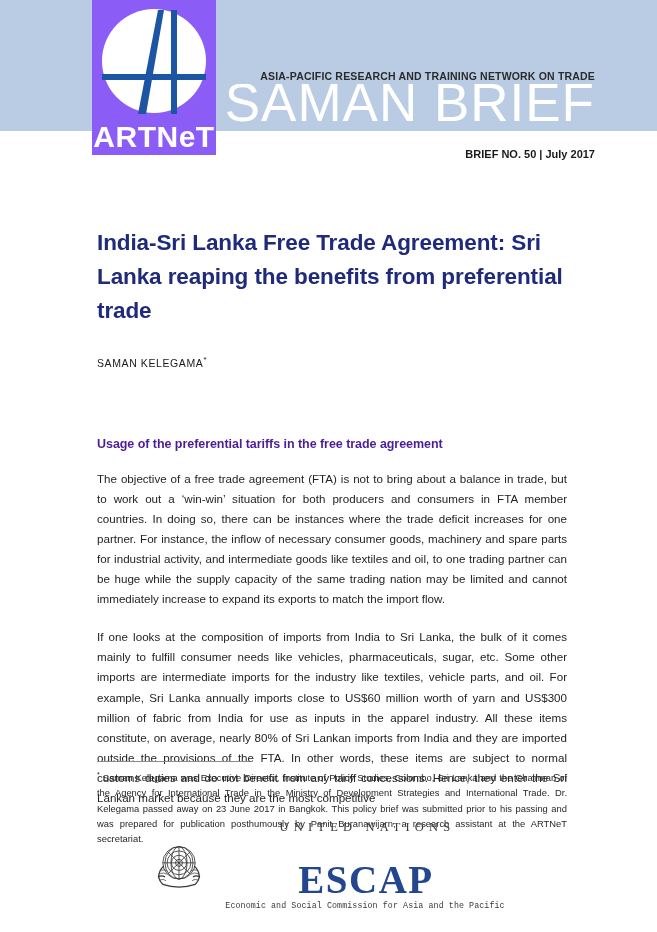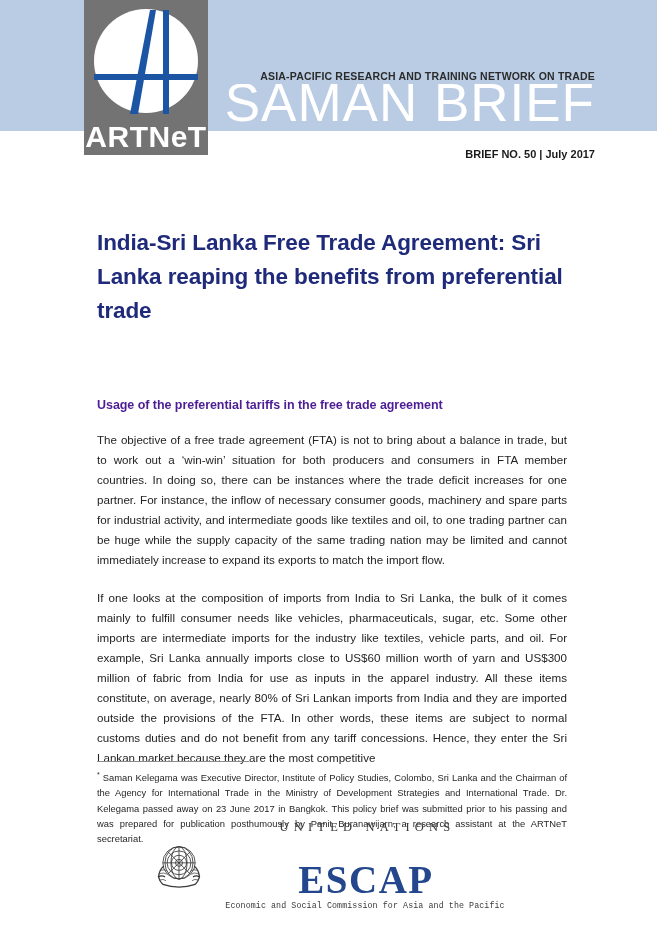--- a/index.html
+++ b/index.html
@@ -25,25 +25,25 @@
   .banner-bg {
     position: absolute;
     left: 0;
     top: 0;
     width: 657px;
     height: 131px;
     background: #b9cce4;
   }
   .logo-square {
     position: absolute;
-    left: 84px;
+    left: 92px;
     top: 0;
     width: 124px;
     height: 155px;
-    background: #737373;
+    background: #8b5cf6;
     overflow: hidden;
   }
   .logo-mark {
     position: absolute;
     left: 50%;
     top: 8px;
     transform: translateX(-50%);
     width: 106px;
     height: 106px;
   }
@@ -252,20 +252,23 @@
     <div class="policy-brief-clip">
       <div class="policy-brief">SAMAN BRIEF</div>
     </div>
     <div class="brief-no">BRIEF NO. 50 | July 2017</div>
   </div>
 </div>
 
 <div class="content">
   <h1 class="doc-title">India-Sri Lanka Free Trade Agreement: Sri Lanka reaping the benefits from preferential trade</h1>
 
+  <div class="author">
+    <span>SAMAN KELEGAMA</span><sup>*</sup>
+  </div>
 
   <div class="section-heading">Usage of the preferential tariffs in the free trade agreement</div>
 
   <p class="body-para">The objective of a free trade agreement (FTA) is not to bring about a balance in trade, but to work out a ‘win-win’ situation for both producers and consumers in FTA member countries. In doing so, there can be instances where the trade deficit increases for one partner. For instance, the inflow of necessary consumer goods, machinery and spare parts for industrial activity, and intermediate goods like textiles and oil, to one trading partner can be huge while the supply capacity of the same trading nation may be limited and cannot immediately increase to expand its exports to match the import flow.</p>
   <p class="body-para">If one looks at the composition of imports from India to Sri Lanka, the bulk of it comes mainly to fulfill consumer needs like vehicles, pharmaceuticals, sugar, etc. Some other imports are intermediate imports for the industry like textiles, vehicle parts, and oil. For example, Sri Lanka annually imports close to US$60 million worth of yarn and US$300 million of fabric from India for use as inputs in the apparel industry. All these items constitute, on average, nearly 80% of Sri Lankan imports from India and they are imported outside the provisions of the FTA. In other words, these items are subject to normal customs duties and do not benefit from any tariff concessions. Hence, they enter the Sri Lankan market because they are the most competitive</p>
 </div>
 
 <div class="footnote-area">
   <div class="footnote-rule"></div>
   <p class="footnote-text"><sup>*</sup><span> Saman Kelegama was Executive Director, Institute of Policy Studies, Colombo, Sri Lanka and the Chairman of the Agency for International Trade in the Ministry of Development Strategies and International Trade. Dr. Kelegama passed away on 23 June 2017 in Bangkok. This policy brief was submitted prior to his passing and was prepared for publication posthumously by Panit Buranawijarn, a research assistant at the ARTNeT secretariat.</span></p>

